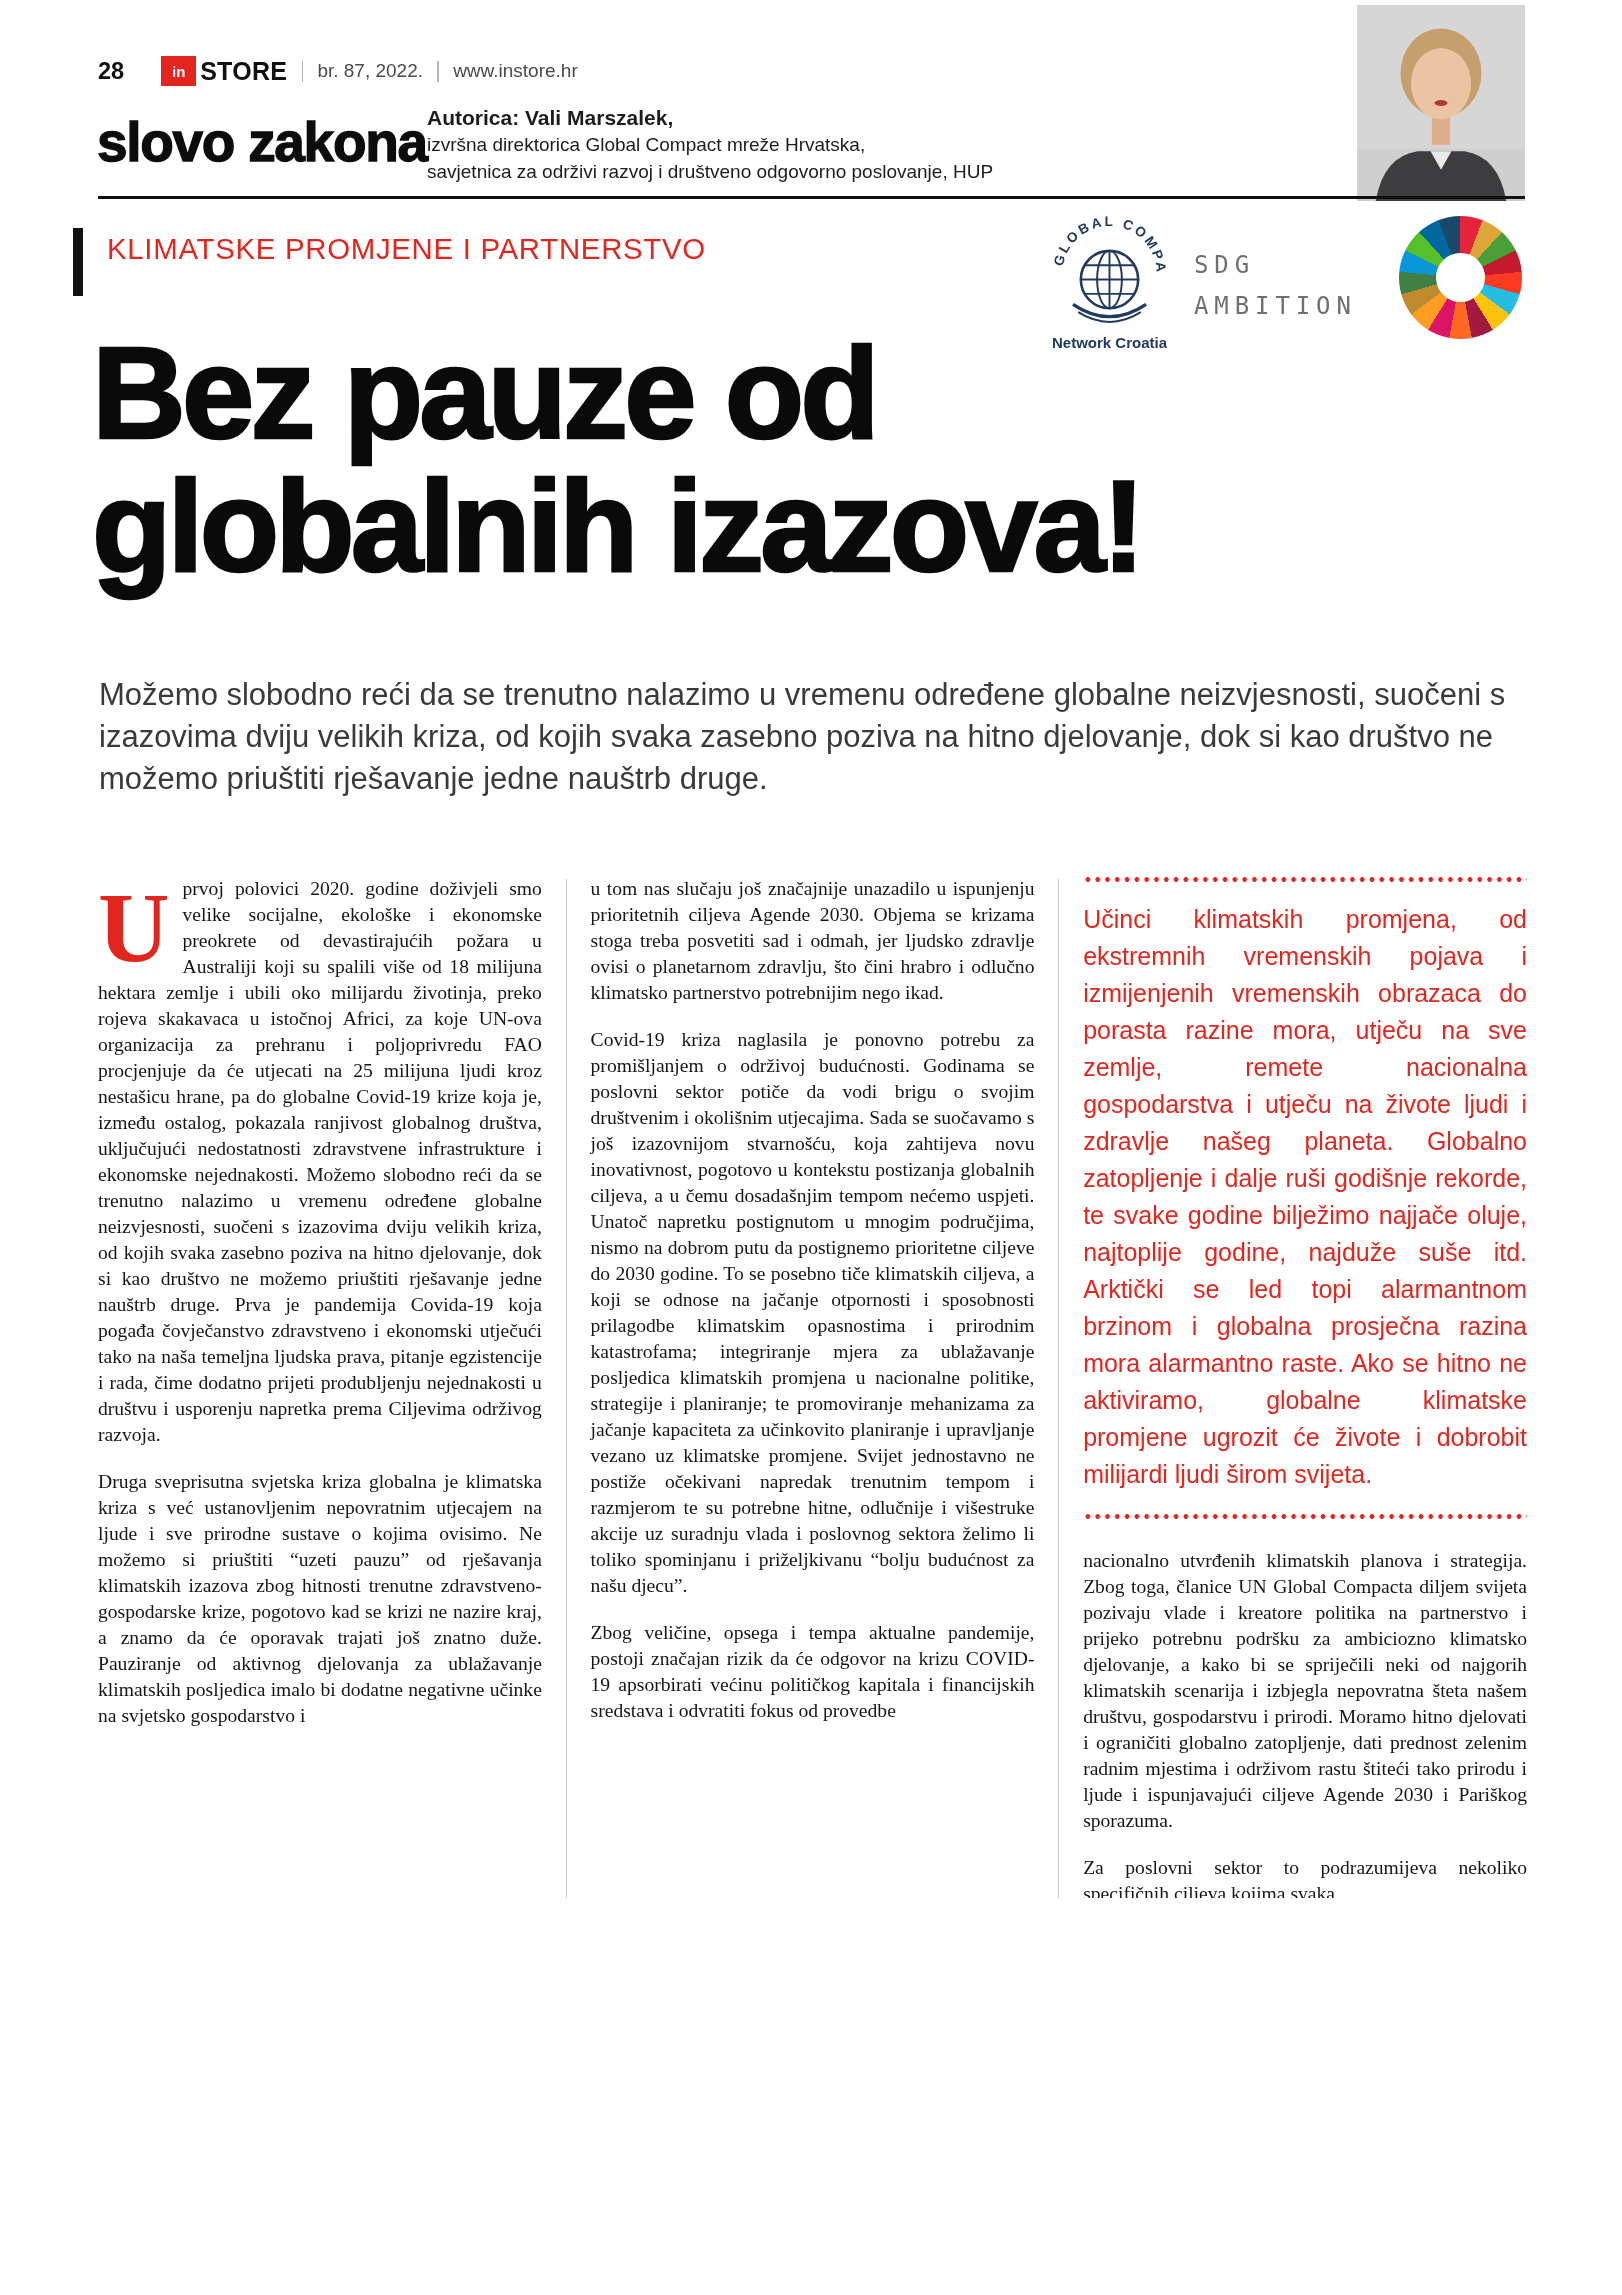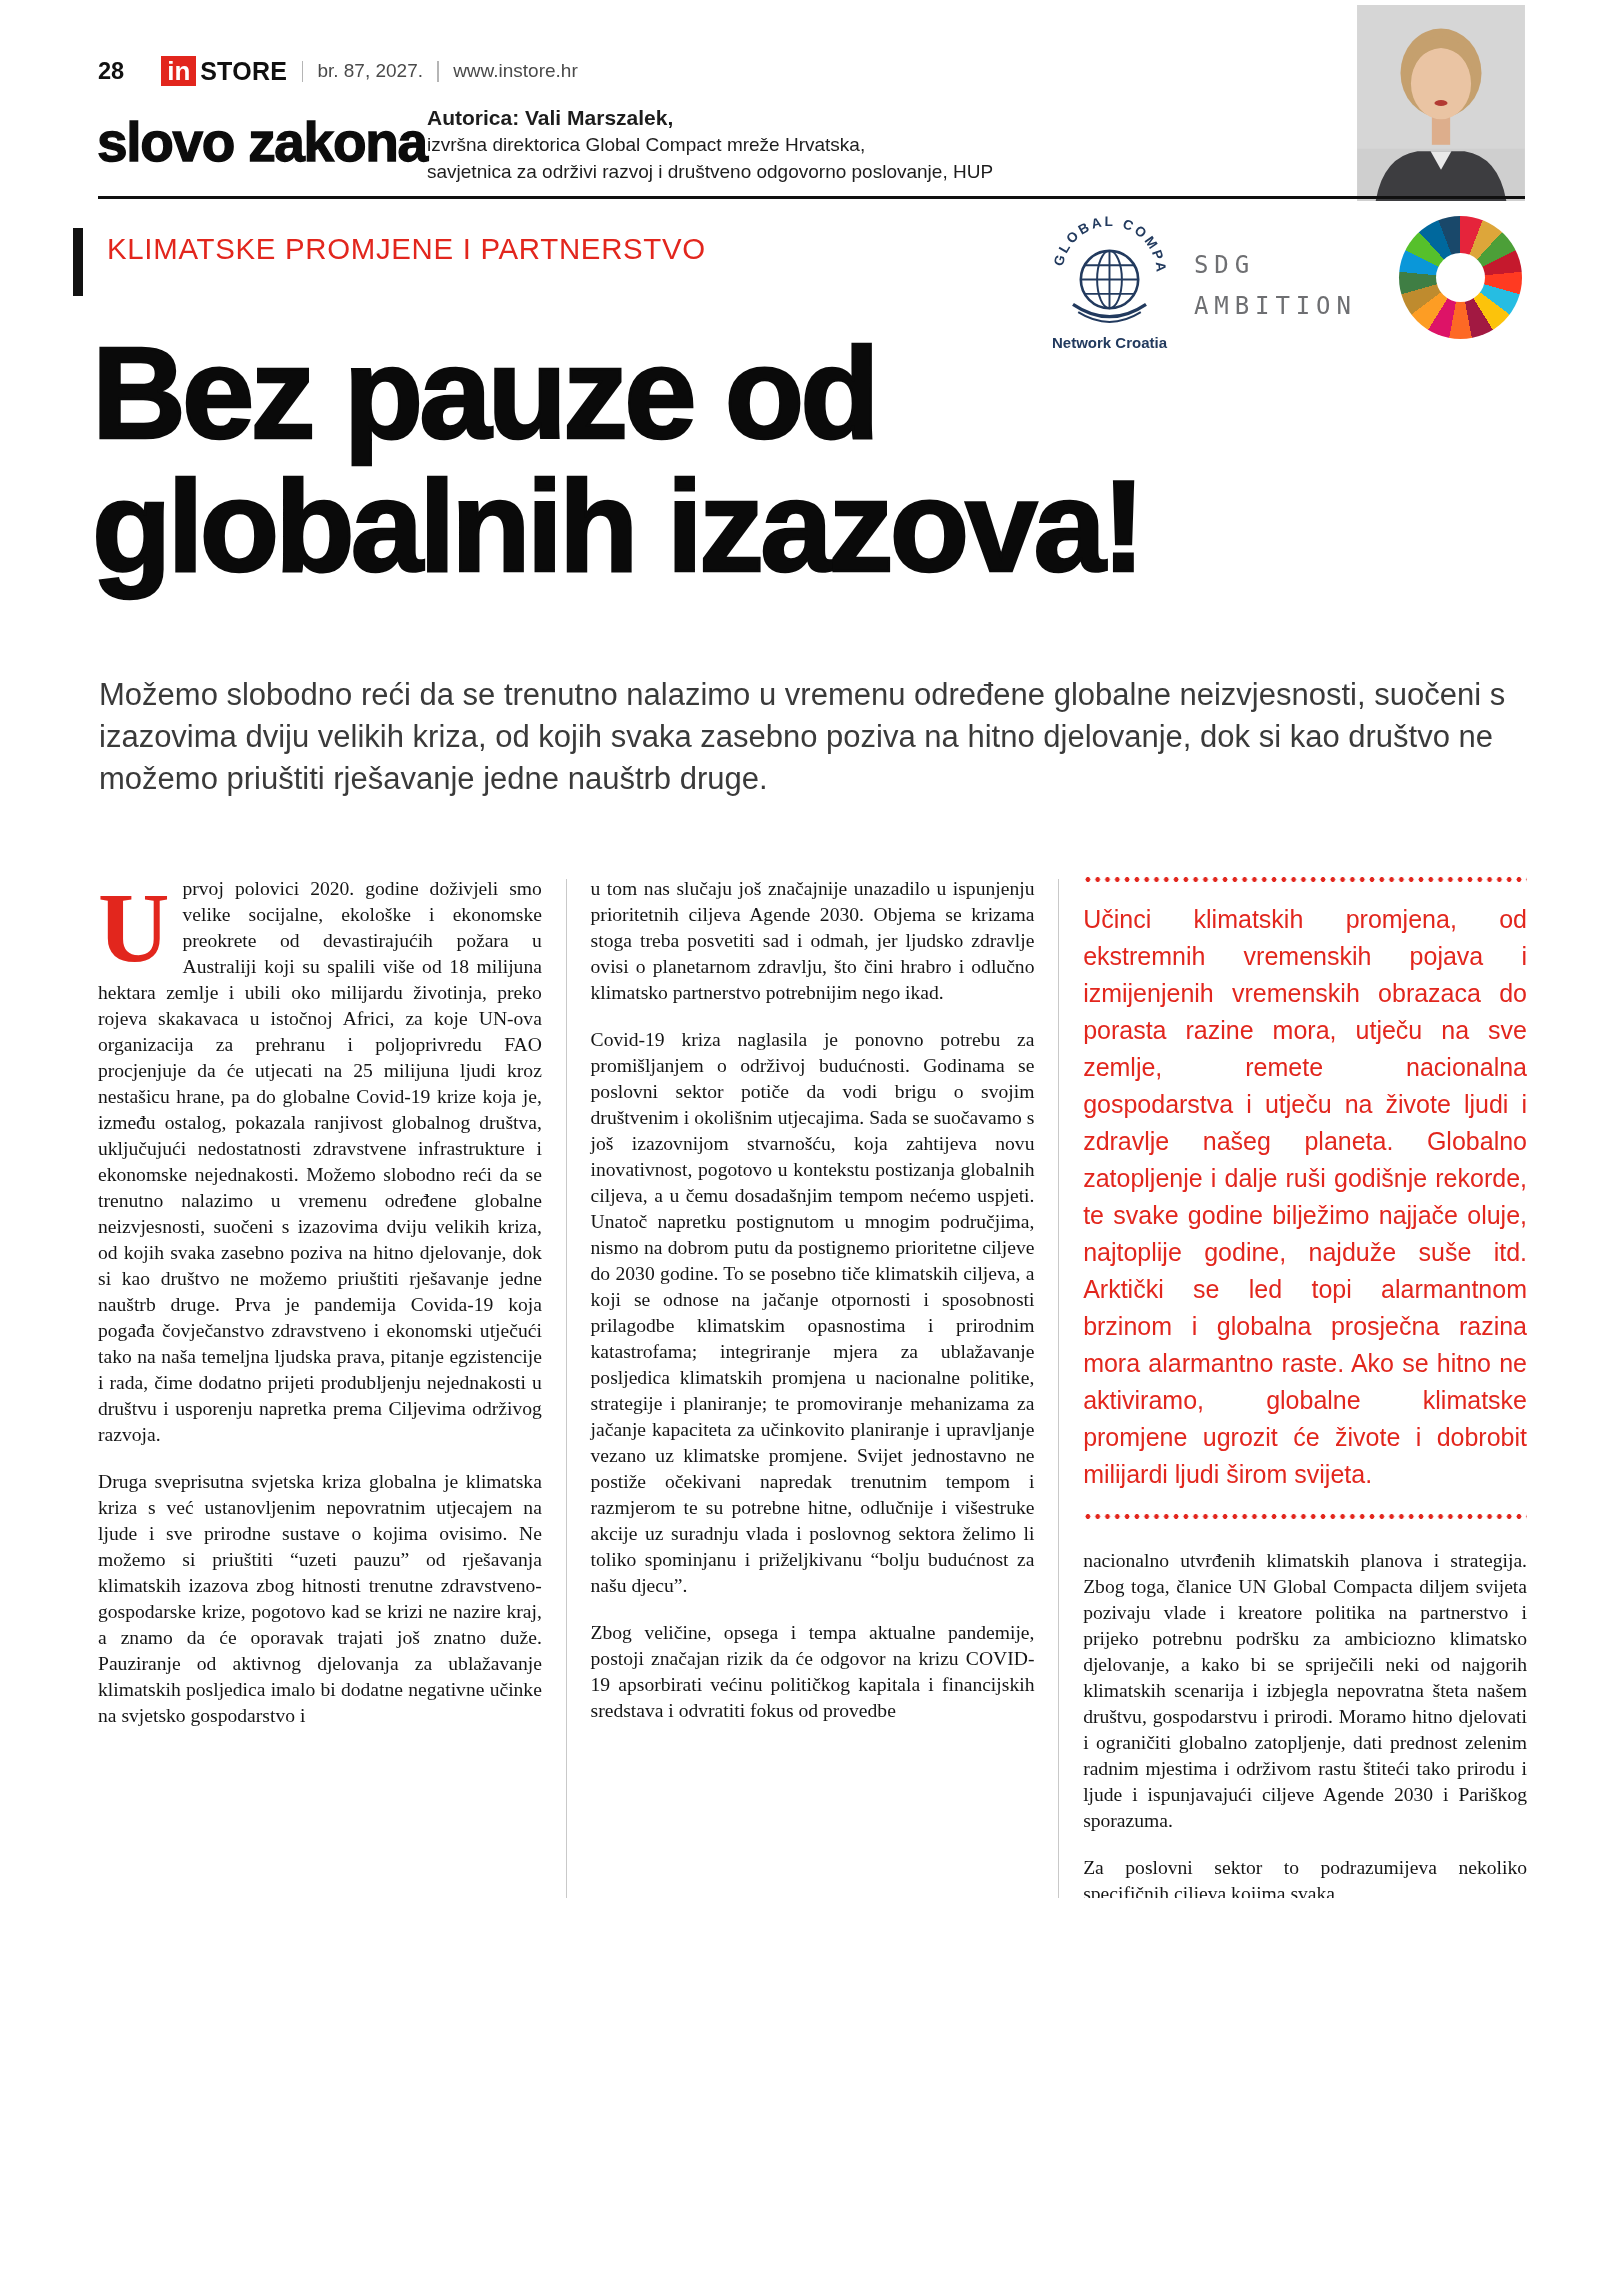--- a/index.html
+++ b/index.html
@@ -6,21 +6,21 @@
   :root { --accent:#e2261d; --navy:#223a5e; --sdg-gray:#6e6f72; }
   html,body { background:#ffffff; }
   .page { position:relative; width:1623px; height:1898px; background:#fff; overflow:hidden;
           font-family:"Liberation Sans", sans-serif; color:#161616; }
 
   
   .topbar { position:absolute; left:98px; top:56px; display:flex; align-items:center; }
   .pagenum { font-size:23.6px; font-weight:700; color:#111; margin-right:37px; }
   .logo { display:flex; align-items:center; }
   .logo-box { width:35px; height:30px; background:var(--accent); color:#fff; display:flex;
-              align-items:center; justify-content:center; font-size:26px; font-weight:700; }
+              align-items:center; justify-content:center; font-size:15px; font-weight:700; }
   .logo-store { font-size:25px; font-weight:700; color:#101010; margin-left:3.9px; letter-spacing:0.3px; }
   .meta-sep { width:1.3px; height:21px; background:#b5b5b5; margin:0 14.4px; }
   .meta-txt { font-size:19px; color:#4a4a4a; }
 
   
   .author { position:absolute; right:280px; top:104px; width:916px; text-align:left;
             line-height:27px; color:#1d1d1d; }
   .author-name { font-size:21px; font-weight:700; }
   .author-role { font-size:19px; font-weight:400; }
   .photo { position:absolute; right:98px; top:5.2px; width:168px; height:196px; overflow:hidden; background:#d8d8d8; }
@@ -80,21 +80,21 @@
 
 <div class="page">
 
   <header class="topbar">
     <span class="pagenum">28</span>
     <div class="logo">
       <span class="logo-box">in</span>
       <span class="logo-store">STORE</span>
     </div>
     <span class="meta-sep"></span>
-    <span class="meta-txt">br. 87, 2027.</span>
+    <span class="meta-txt">br. 87, 2022.</span>
     <span class="meta-sep"></span>
     <span class="meta-txt">www.instore.hr</span>
   </header>
 
   <div class="author">
     <div class="author-name">Autorica: Vali Marszalek,</div>
     <div class="author-role">izvršna direktorica Global Compact mreže Hrvatska,</div>
     <div class="author-role">savjetnica za održivi razvoj i društveno odgovorno poslovanje, HUP</div>
   </div>
 

